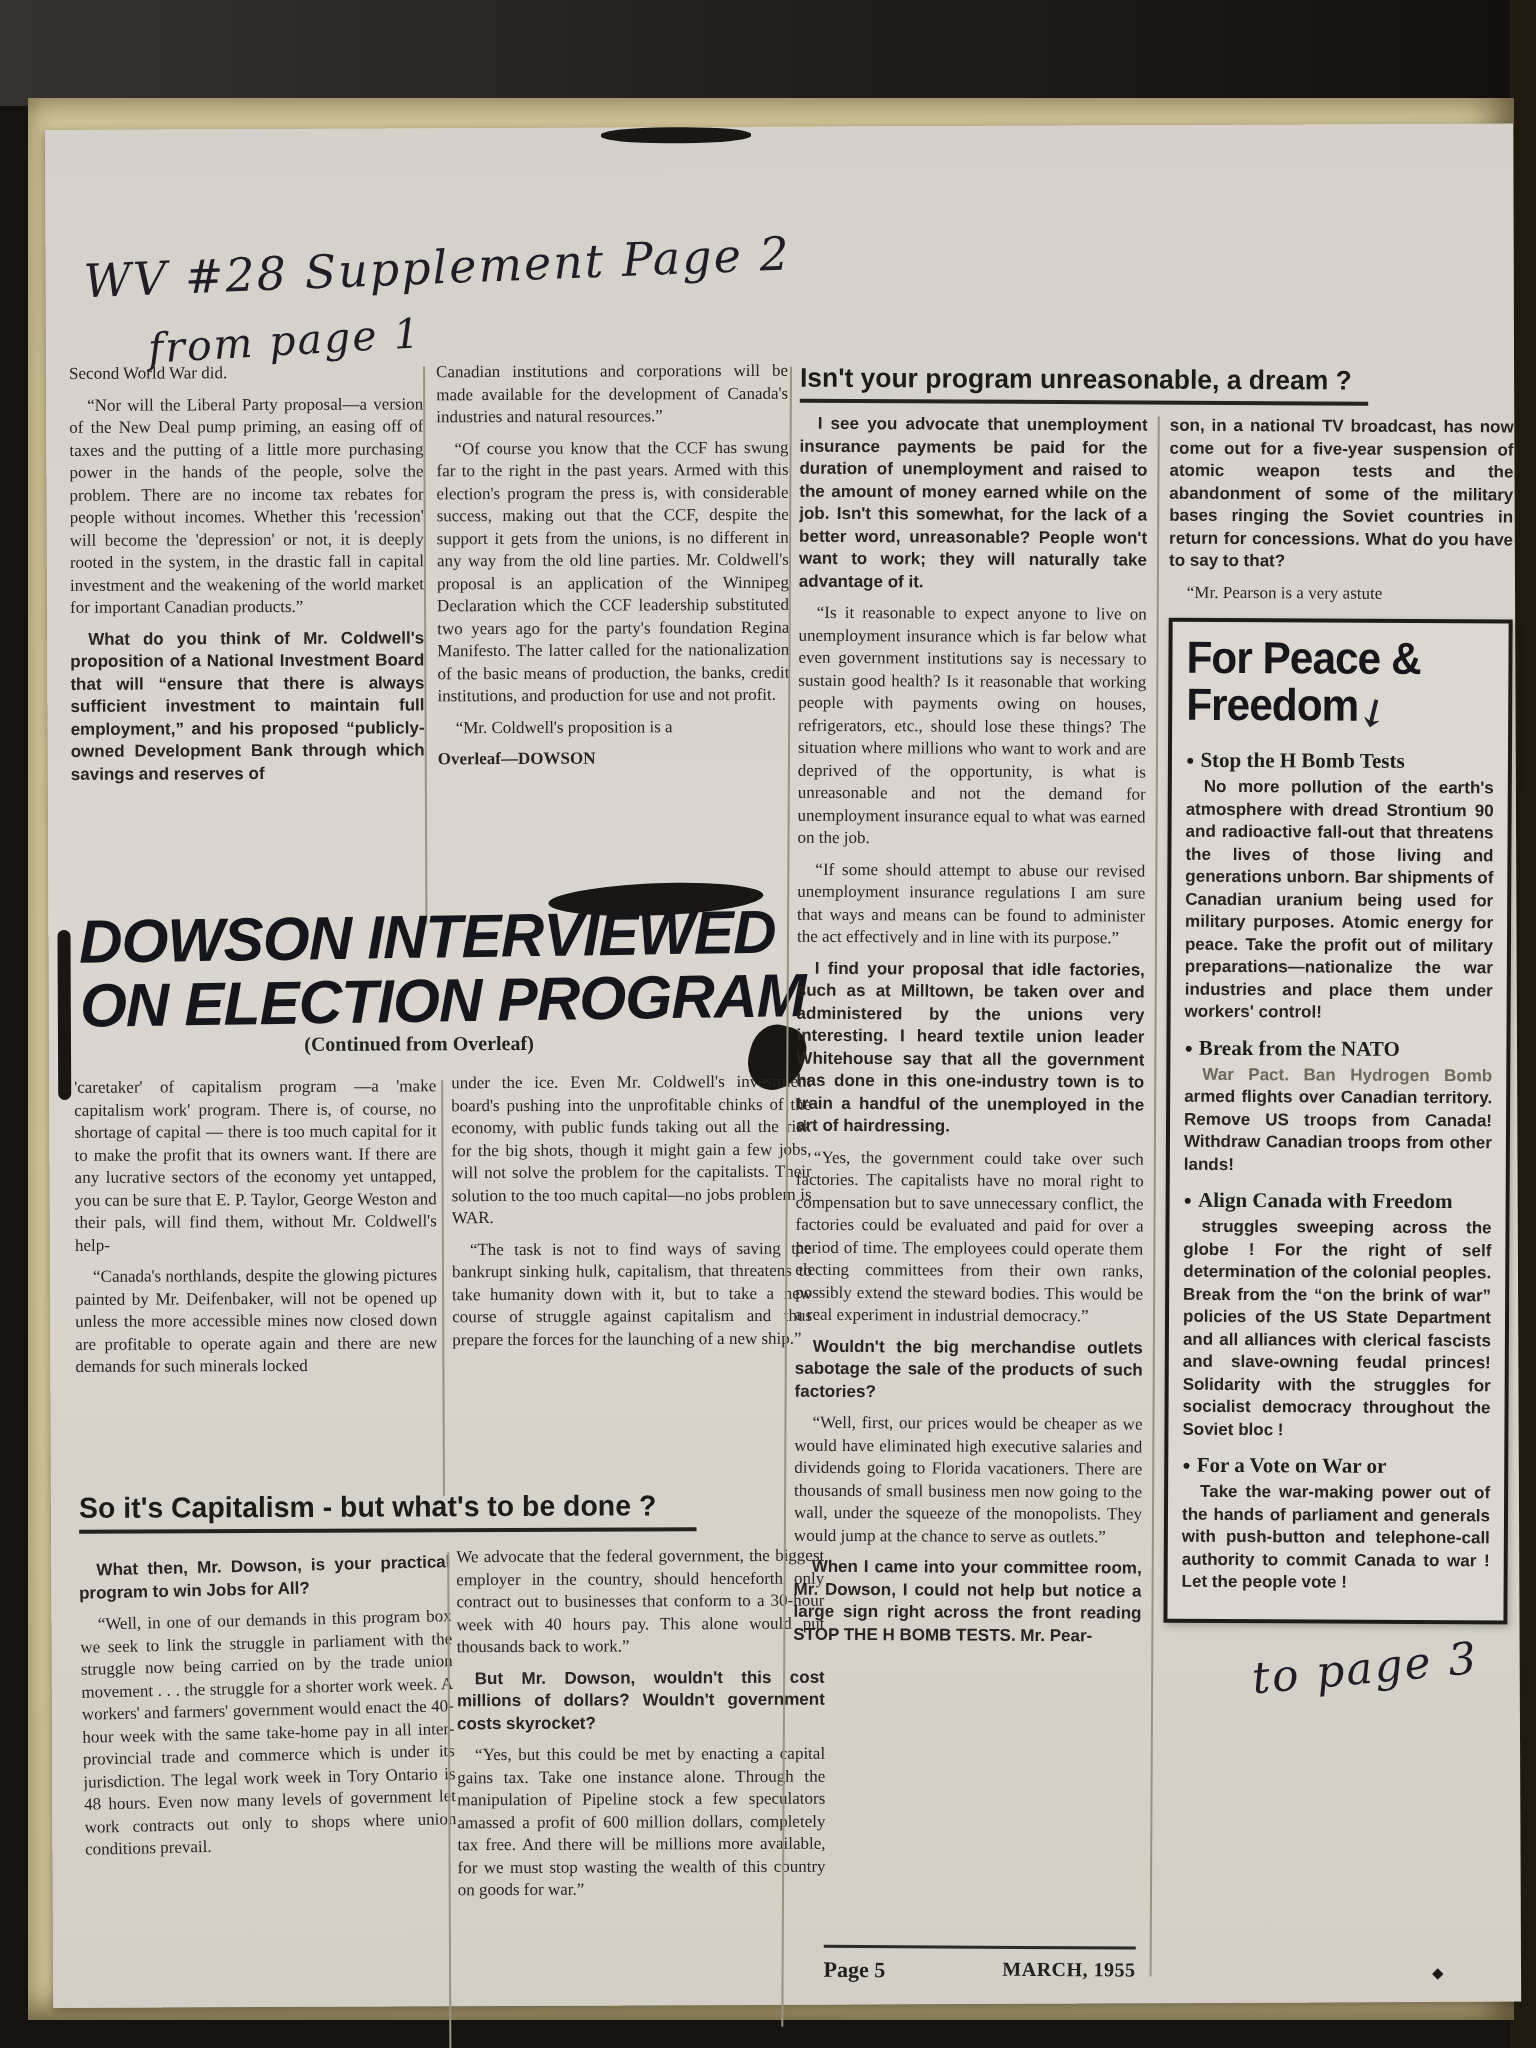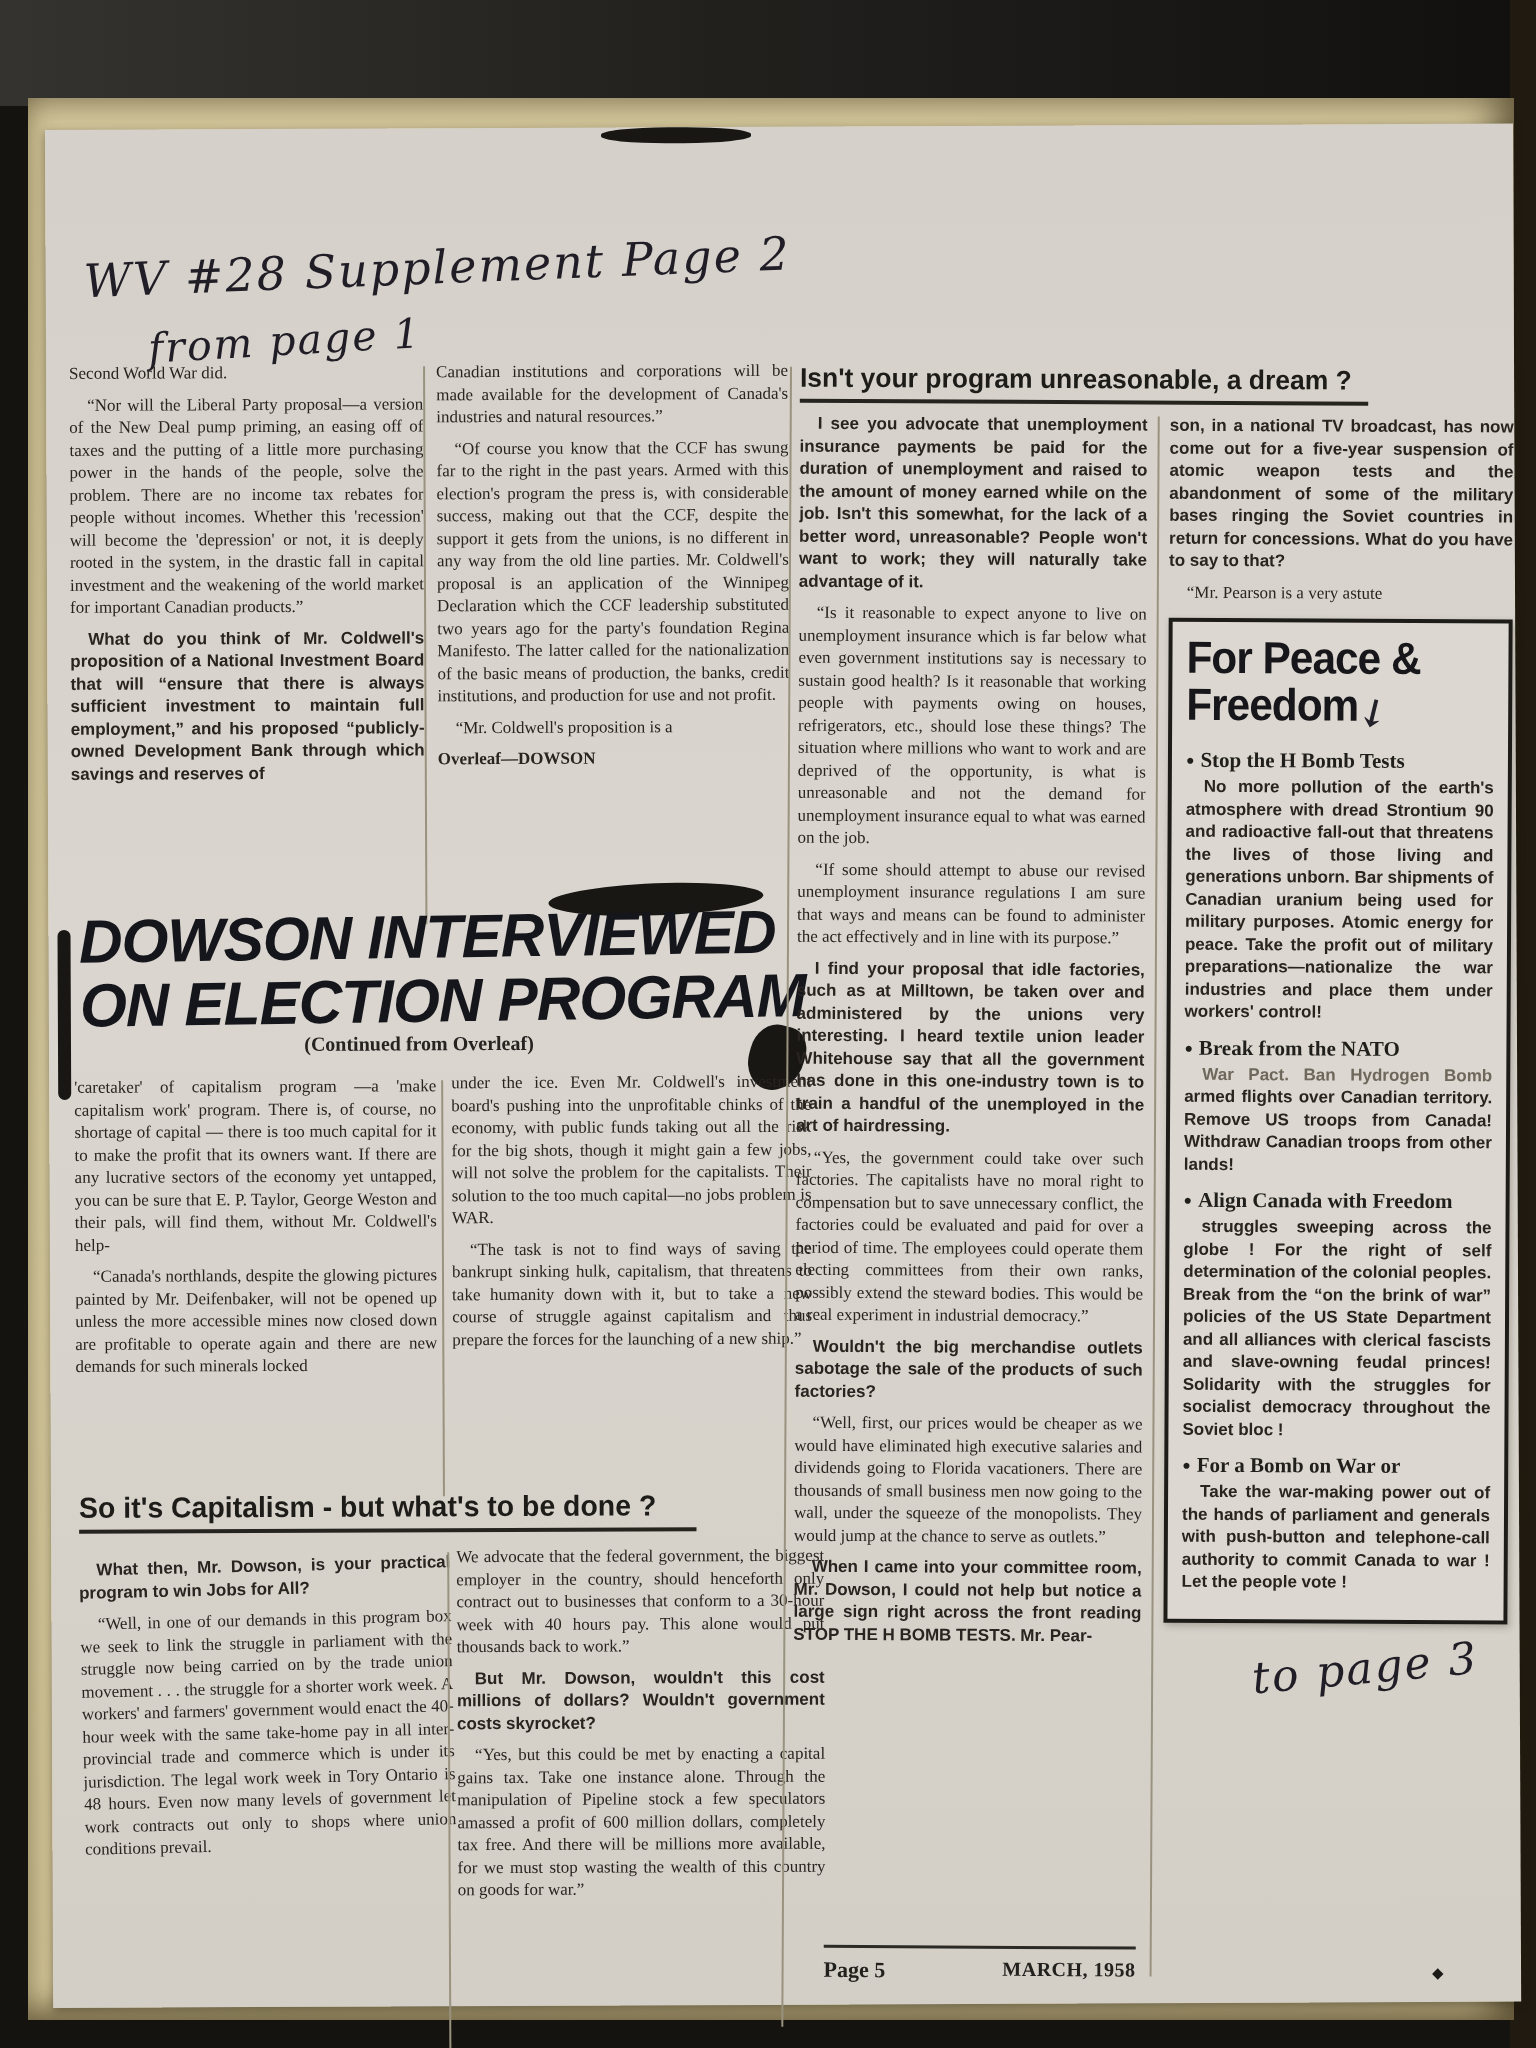--- a/index.html
+++ b/index.html
@@ -145,27 +145,27 @@
 
         <div class="pb-head"><span class="pb-bullet">●</span><span>Stop the H Bomb Tests</span></div>
         <p class="pb-body">No more pollution of the earth's atmosphere with dread Strontium 90 and radioactive fall-out that threatens the lives of those living and generations unborn.  Bar shipments of Canadian uranium being used for military purposes.  Atomic energy for peace.  Take the profit out of military preparations—nationalize the war industries and place them under workers' control!</p>
 
         <div class="pb-head"><span class="pb-bullet">●</span><span>Break from the NATO</span></div>
         <p class="pb-body"><span class="faded">War Pact. Ban Hydrogen Bomb</span><span> </span><span>armed flights over Canadian territory.  Remove US troops from Canada!  Withdraw Canadian troops from other lands!</span></p>
 
         <div class="pb-head"><span class="pb-bullet">●</span><span>Align Canada with Freedom</span></div>
         <p class="pb-body">struggles sweeping across the globe !  For the right of self determination of the colonial peoples. Break from the “on the brink of war” policies of the US State Department and all alliances with clerical fascists and slave-owning feudal princes! Solidarity with the struggles for socialist democracy throughout the Soviet bloc !</p>
 
-        <div class="pb-head"><span class="pb-bullet">●</span><span>For a Bomb on War or</span></div>
+        <div class="pb-head"><span class="pb-bullet">●</span><span>For a Vote on War or</span></div>
         <p class="pb-body">Take the war-making power out of the hands of parliament and generals with push-button and telephone-call authority to commit Canada to war !  Let the people vote !</p>
       </div>
     </div>
 
     <div class="abs footer" style="left:34px;top:1582px;width:312px;">
       <span class="pg">Page 5</span>
-      <span class="dt">MARCH, 1958</span>
+      <span class="dt">MARCH, 1955</span>
     </div>
   </div>
 
   <div class="abs hw" style="left:1200px;top:1518px;font-size:44px;transform:rotate(-5deg);">to page 3</div>
 </div>
 
 <div class="abs" style="left:1432px;top:1964px;font-size:15px;color:#1c1a16;">◆</div>
 
 </body></html>

